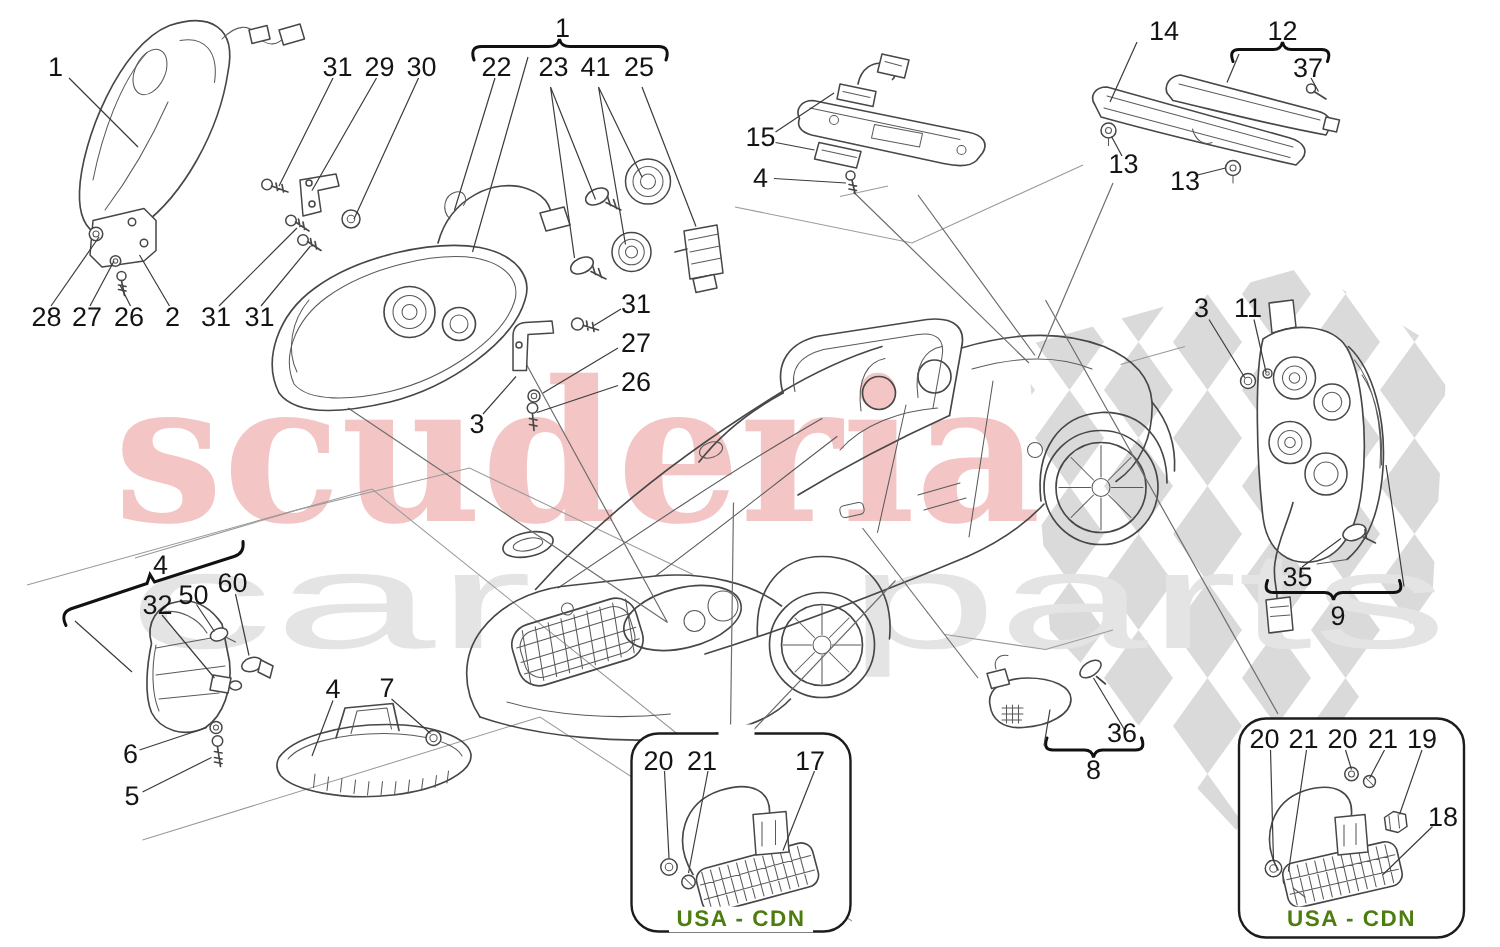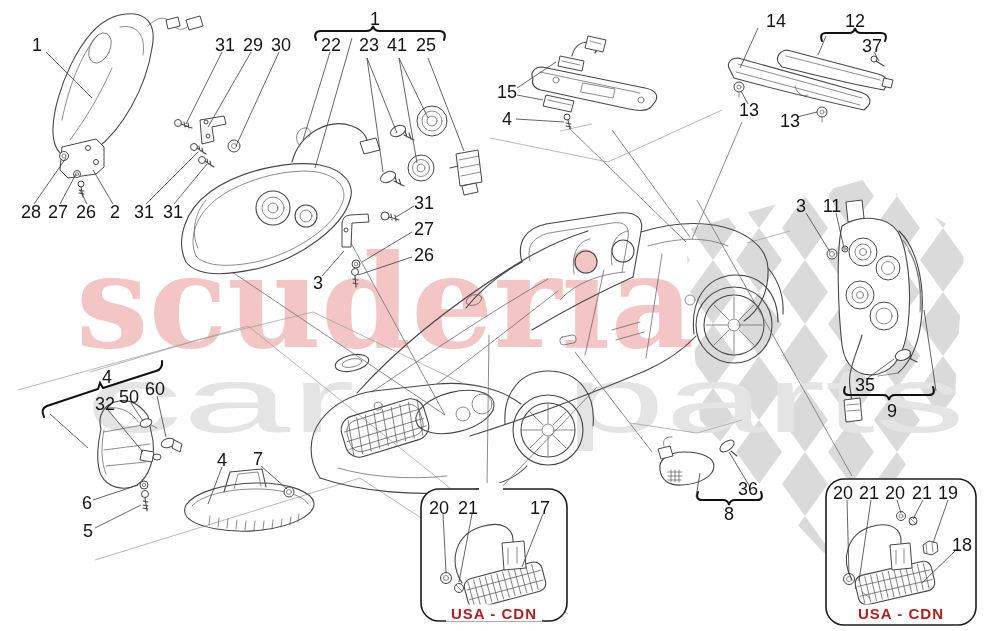--- a/index.html
+++ b/index.html
@@ -2,21 +2,21 @@
 <html><head>
 <meta charset="utf-8">
 <style>
   html,body{margin:0;padding:0;background:#fff;}
   #stage{position:relative;width:1000px;height:631px;background:#fff;overflow:hidden;
          font-family:"Liberation Sans",sans-serif;}
   #art{position:absolute;left:0;top:0;}
   .callout{position:absolute;transform:translate(-50%,-50%);
            font:18px "Liberation Sans",sans-serif;color:#141414;white-space:nowrap;}
   .usa-label{position:absolute;transform:translate(-50%,-50%);
-             font:bold 15px "Liberation Sans",sans-serif;color:#b91c1c;
+             font:bold 15px "Liberation Sans",sans-serif;color:#4d7c0f;
              background:#fff;padding:0 5px;white-space:nowrap;letter-spacing:1px;}
   .ln{stroke:#474747;fill:none;stroke-width:1.1;stroke-linejoin:round;stroke-linecap:round;}
   .ln2{stroke:#5a5a5a;fill:none;stroke-width:0.7;stroke-linejoin:round;stroke-linecap:round;}
   .lnw{stroke:#474747;fill:#fff;stroke-width:1.1;stroke-linejoin:round;}
   .hw{stroke:#474747;fill:#fff;stroke-width:1;stroke-linejoin:round;}
   .leader{stroke:#3c3c3c;fill:none;stroke-width:0.8;}
   .conn{stroke:#6e6e6e;fill:none;stroke-width:0.8;}
   .plane{stroke:#9a9a9a;fill:none;stroke-width:0.7;}
   .brk{stroke:#111;fill:none;stroke-width:2;stroke-linecap:round;}
   .box{stroke:#1c1c1c;fill:#fff;stroke-width:1.6;}

